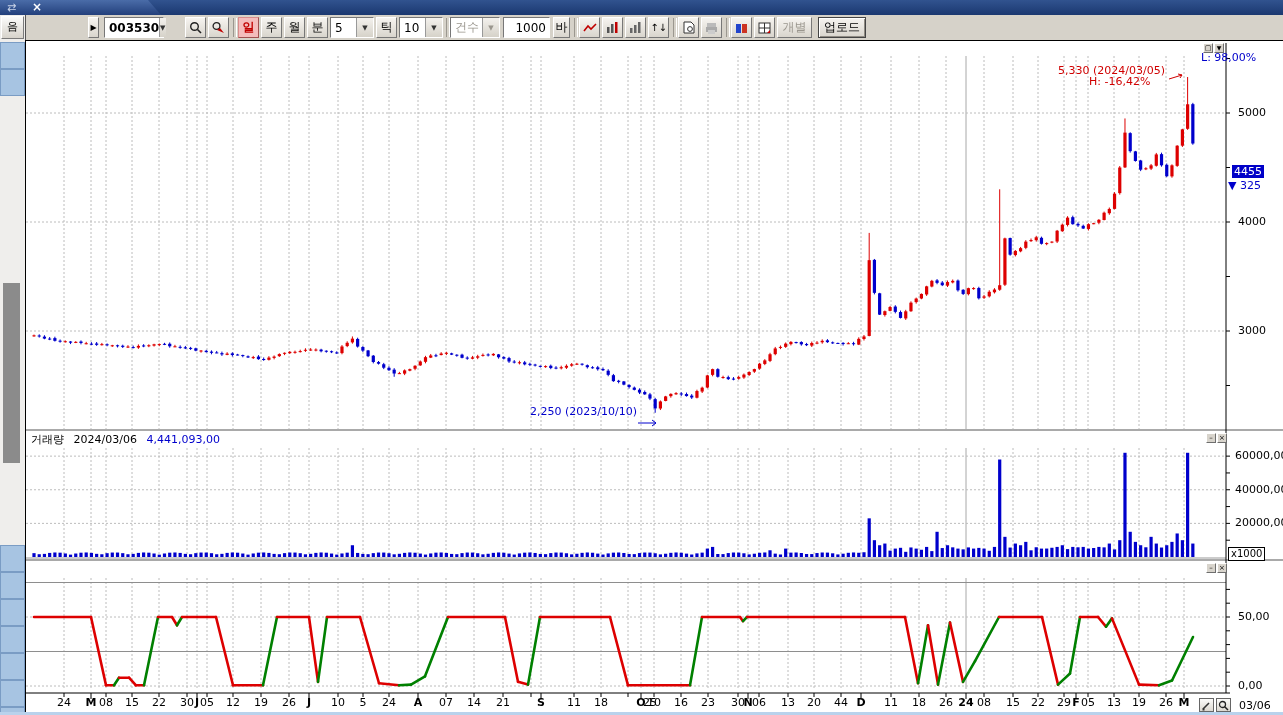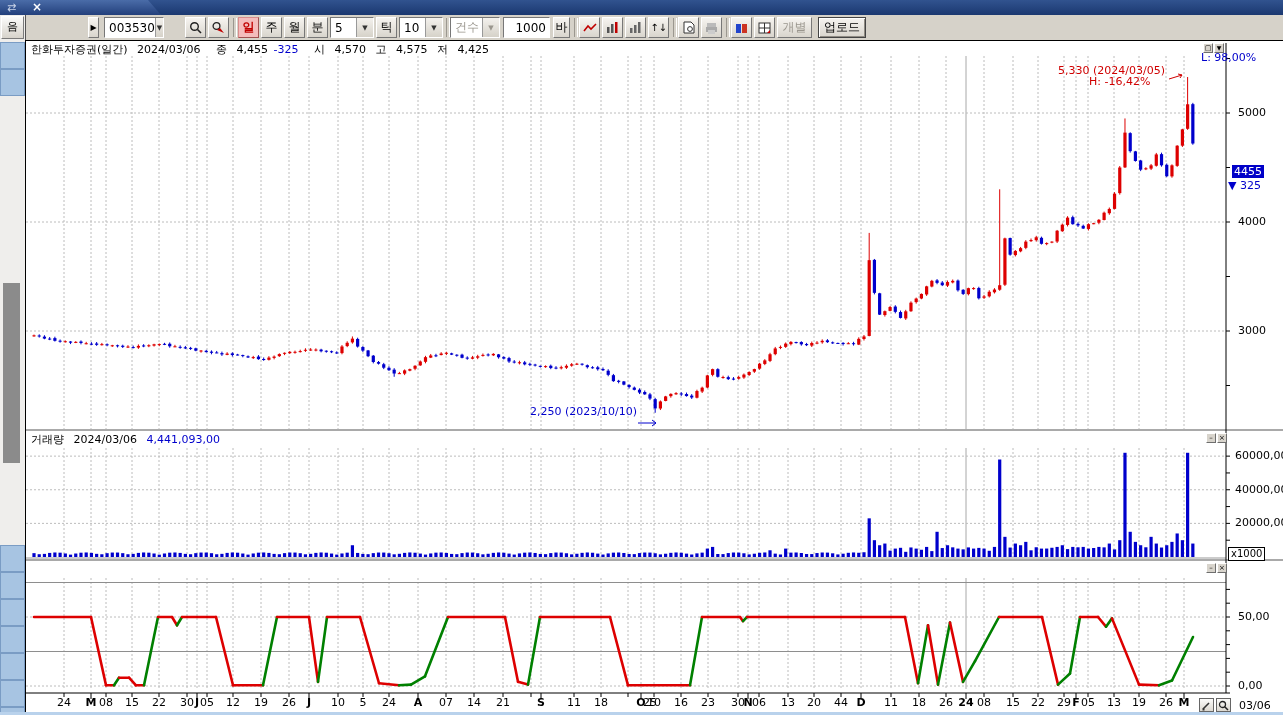--- a/index.html
+++ b/index.html
@@ -77,21 +77,21 @@
     <div class="bluecell" style="top:557px;height:25px;"></div>
     <div class="bluecell" style="top:584px;height:25px;"></div>
     <div class="bluecell" style="top:611px;height:25px;"></div>
     <div class="bluecell" style="top:638px;height:25px;"></div>
     <div class="bluecell" style="top:665px;height:25px;"></div>
     <div class="bluecell" style="top:692px;height:8px;"></div>
   </div>
 
   <div id="toolbar">
     <div class="tbtn" style="left:62px;width:11px;font-size:8px;">▶</div>
-    <div class="combo" style="left:78px;width:60px;">
+    <div class="combo" style="left:78px;width:60px;font-weight:bold;">
       <span class="cval">003530</span>
       <span class="carr">▼</span>
     </div>
     <div class="tbtn" style="left:159px;width:21px;">
       <svg width="13" height="13">
           <circle cx="5.5" cy="5.5" r="3.8" fill="none" stroke="#222" stroke-width="1.4"></circle>
           <line x1="8.5" y1="8.5" x2="12" y2="12" stroke="#222" stroke-width="1.6"></line>
         </svg>
     </div>
     <div class="tbtn" style="left:182px;width:21px;">
@@ -1143,33 +1143,20 @@
           <line x1="1200" y1="576" x2="1204" y2="576" stroke="#000"></line>
           <line x1="1200" y1="562.2" x2="1204" y2="562.2" stroke="#000"></line>
           <line x1="1200" y1="548.4" x2="1204" y2="548.4" stroke="#000"></line>
         </g>
         <g>
           <path d="M1143 38 L1156 34 M1156 34 l-4 -1 m4 1 l-2 3" stroke="#d00000" fill="none"></path>
           <path d="M612 382 L630 382 M630 382 l-4 -3 m4 3 l-4 3" stroke="#0000cc" fill="none"></path>
         </g>
       </svg>
 
-    <div class="hdr" style="left:5px;top:1px;">
-      <span>한화투자증권(일간)</span>
-      <span>2024/03/06</span>
-      <span style="margin-left:6px;">종</span>
-      <span style="margin-right:2px;">4,455</span>
-      <span class="blue">-325</span>
-      <span style="margin-left:6px;">시</span>
-      <span>4,570</span>
-      <span>고</span>
-      <span>4,575</span>
-      <span>저</span>
-      <span>4,425</span>
-    </div>
     <div class="wbtn" style="left:1177px;top:2px;"><span>▢</span></div>
     <div class="wbtn" style="left:1188px;top:2px;font-size:6px;"><span>▼</span></div>
 
     <div class="anno red" style="left:1063px;top:10px;margin-top:24px;">H: -16,42%</div>
     <div class="anno blue" style="left:1142px;top:10px;margin-left:33px;">L: 98,00%</div>
     <div class="anno red" style="left:1032px;top:23px;">5,330 (2024/03/05)</div>
     <div class="anno blue" style="left:504px;top:364px;">2,250 (2023/10/10)</div>
 
     <div id="pricebadge" style="left:1206px;top:124px;">4455</div>
     <div class="anno blue" style="left:1202px;top:138px;">▼ 325</div>

